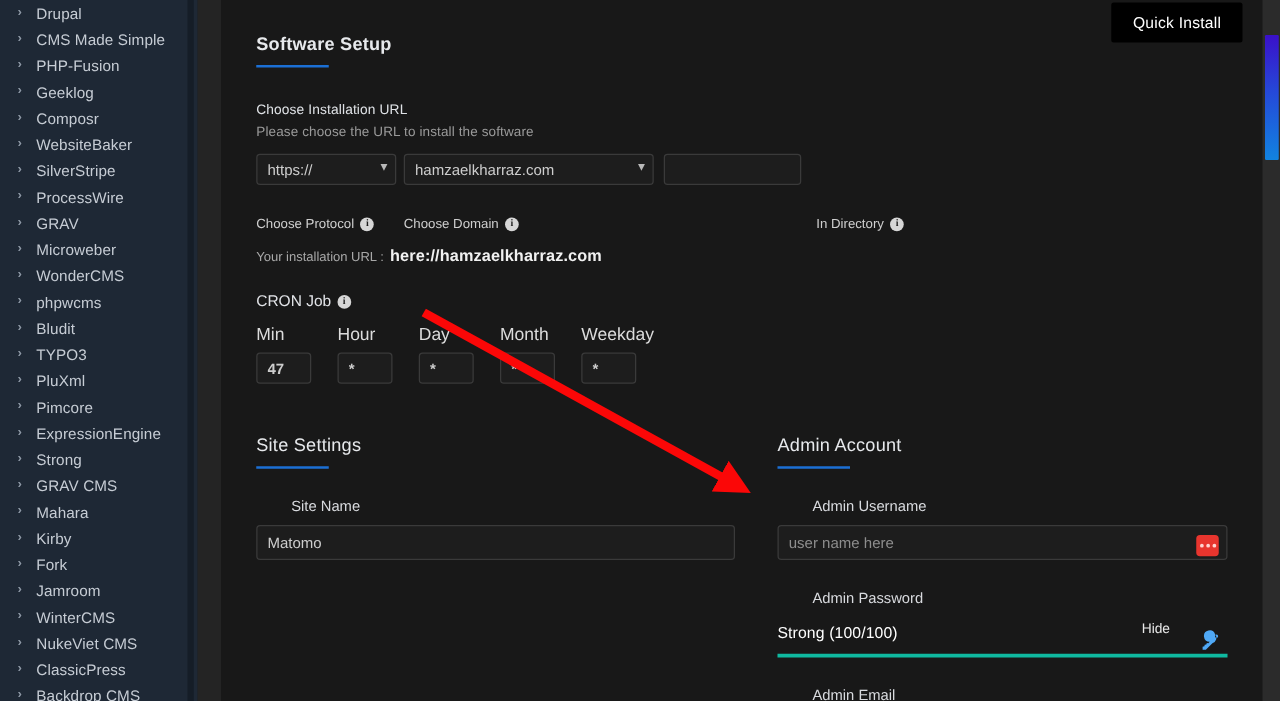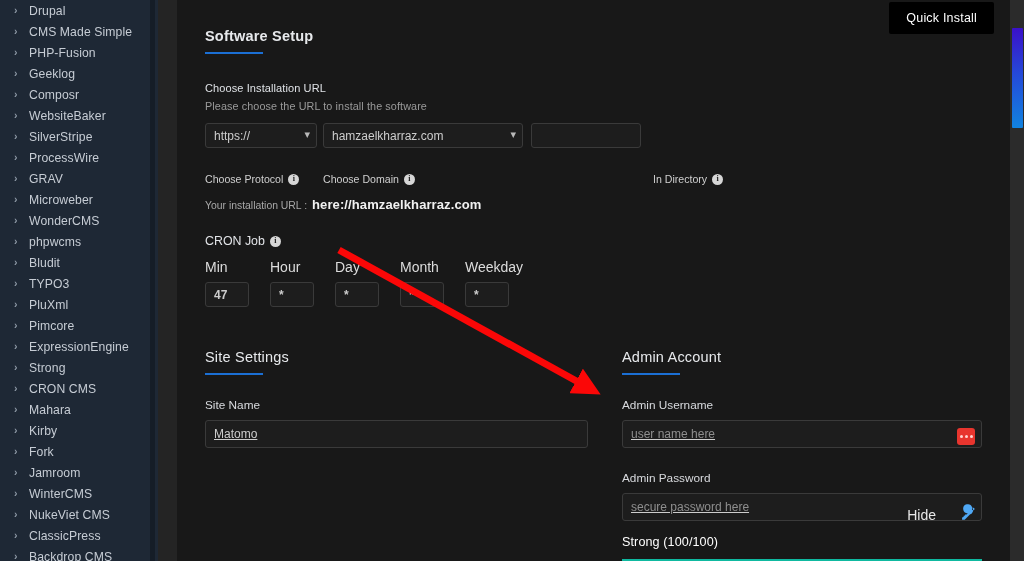--- a/index.html
+++ b/index.html
@@ -143,47 +143,46 @@
 
   .cron-labels { display: flex; margin-top: 11px; }
   .cron-labels span { color: #dcdcdc; font-size: 14px; width: 65px; }
   .cron-inputs { display: flex; margin-top: 7px; }
   .cron-inputs .cfld { width: 44px; margin-right: 21px; text-align: left; font-weight: bold; }
 
   .two-col { display: flex; margin-top: 42px; }
   .col-left { width: 383px; }
   .col-right { width: 360px; margin-left: 34px; }
 
-  .fld-label { color: #d8dade; font-size: 11.8px; margin-top: 23px; display: block; }
+  .fld-label { color: #d8dade; font-size: 11.8px; margin-top: 23px; display: block; margin-left: 28px; }
   .fld-full {
     width: 100%;
     height: 28px;
     margin-top: 8px;
-    text-decoration: underline;
   }
   .fld-full::placeholder, .cfld::placeholder { color: #8e8e8e; }
   .in-wrap { position: relative; }
 
   .lp-ico {
     position: absolute; right: 7px; top: 16px;
     width: 18px; height: 17px;
     background: #e8352e;
     border-radius: 3px;
     display: flex; align-items: center; justify-content: center;
     cursor: pointer;
   }
   .lp-ico i {
     display: block; width: 3px; height: 3px; border-radius: 50%;
     background: #ffd4d1; margin: 0 1px;
   }
 
   .pw-row { position: relative; }
   .hide-btn {
-    position: absolute; right: 46px; top: 22px;
-    color: #e8e8e8; font-size: 14px; cursor: pointer;
+    position: absolute; right: 46px; top: 12px;
+    color: #e8e8e8; font-size: 11px; cursor: pointer;
   }
   .key-ico { position: absolute; right: 2px; top: 19px; cursor: pointer; }
 
   .strength { color: #ffffff; font-size: 12.6px; margin-top: 14px; letter-spacing: .1px; }
   .meter { height: 3px; background: #0fb9a0; margin-top: 10px; width: 100%; }
 
   
   .sb-track {
     position: absolute; right: 0; top: 0;
     width: 14px; height: 561px; background: #2b2b2b;
@@ -276,21 +275,21 @@
         <div class="side-item">
           <span class="side-chev">›</span>
           <span>ExpressionEngine</span>
         </div>
         <div class="side-item">
           <span class="side-chev">›</span>
           <span>Strong</span>
         </div>
         <div class="side-item">
           <span class="side-chev">›</span>
-          <span>CRON CMS</span>
+          <span>GRAV CMS</span>
         </div>
         <div class="side-item">
           <span class="side-chev">›</span>
           <span>Mahara</span>
         </div>
         <div class="side-item">
           <span class="side-chev">›</span>
           <span>Kirby</span>
         </div>
         <div class="side-item">
@@ -404,21 +403,20 @@
             <input class="fld fld-full" type="text" placeholder="user name here" style="">
             <span class="lp-ico">
                 <i></i>
                 <i></i>
                 <i></i>
               </span>
           </div>
 
           <label class="fld-label">Admin Password</label>
           <div class="in-wrap pw-row">
-            <input class="fld fld-full" type="text" style="padding-right: 78px;" placeholder="secure password here">
             <span class="hide-btn">Hide</span>
             <span class="key-ico">
               <svg width="20" height="20" viewBox="0 0 24 24" fill="#4fa8f5">
                 <path d="M14.5 4a5.5 5.5 0 1 0-5.2 7.3L8 12.6l-1.4-.2-.6 1.5-1.5.2-.3 1.6-1.7.4V19h3.1l6.3-6.3A5.5 5.5 0 0 0 14.5 4zm1.4 3.4a1.5 1.5 0 1 1 0-3 1.5 1.5 0 0 1 0 3z"></path>
               </svg>
             </span>
           </div>
 
           <div class="strength">Strong (100/100)</div>
           <div class="meter" id="strength-meter" style="width: 100%;"></div>

